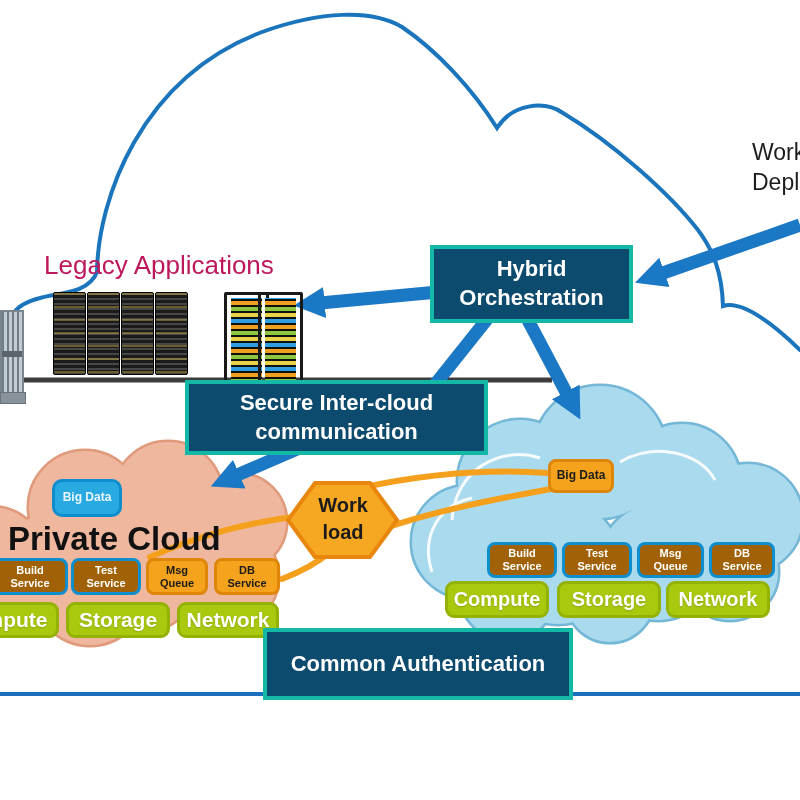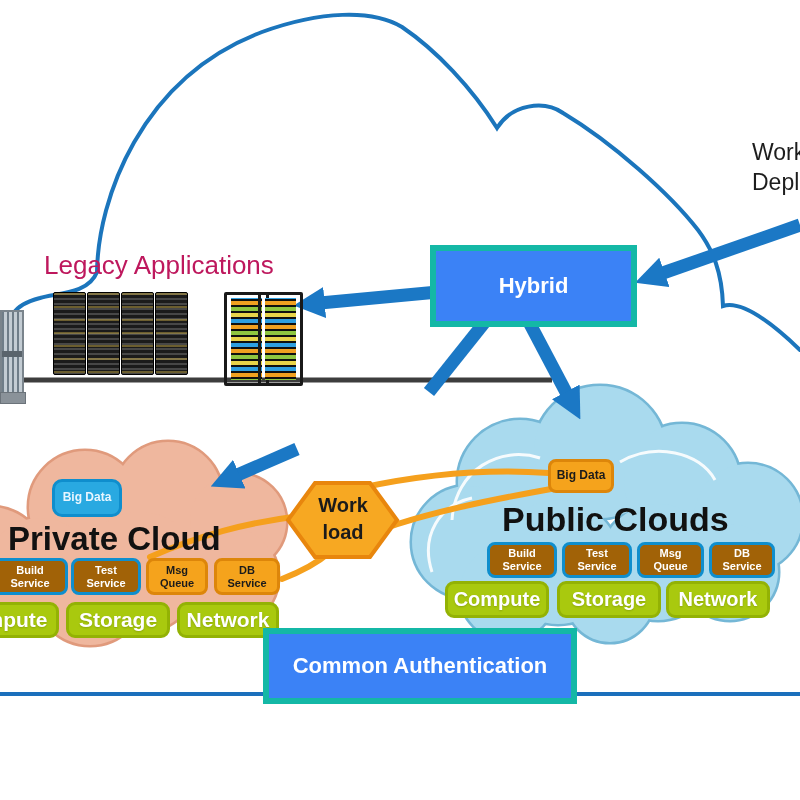--- a/index.html
+++ b/index.html
@@ -3,21 +3,21 @@
 <meta charset="utf-8">
 <style>
   html,body{margin:0;padding:0;background:#fff;}
   .stage{position:relative;width:800px;height:800px;overflow:hidden;background:#fff;
          font-family:"Liberation Sans",sans-serif;}
   .stage svg{position:absolute;left:0;top:0;}
   .abs{position:absolute;}
   .main-title{left:142px;top:148px;font-size:46px;font-weight:bold;color:#E5581B;letter-spacing:.5px;white-space:nowrap;}
   .legacy{left:44px;top:250px;font-size:26px;color:#be185d;white-space:nowrap;}
   .wl-deploy{left:752px;top:138px;font-size:23px;color:#1d1d1d;line-height:1.3;white-space:nowrap;}
-  .bluebox{background:#3b82f6;border:6px solid #14b8a6;color:#fff;display:flex;flex-direction:column;
+  .bluebox{background:#0c4a6e;border:4px solid #14b8a6;color:#fff;display:flex;flex-direction:column;
            align-items:center;justify-content:center;text-align:center;font-weight:600;line-height:1.3;}
   .cloud-title{color:#111;font-weight:600;white-space:nowrap;}
   .chip{border-radius:8px;display:flex;flex-direction:column;align-items:center;justify-content:center;
         font-weight:bold;line-height:1.15;box-sizing:border-box;}
   .chip span{display:block;}
   .chip.blue{background:#a16207;border:3px solid #0F8ECD;color:#fff;font-size:11px;}
   .chip.orange{background:#F5A31C;border:3px solid #DD860A;color:#1b1b1b;font-size:11px;}
   .chip.green{background:#A9C90E;border:3px solid #93B204;color:#fff;font-size:21px;border-radius:9px;
               text-shadow:0 1px 2px rgba(0,0,0,.18);}
   .chip.bigdata-blue{background:#29A9E1;border:3px solid #0F8ECD;color:#E8F6FF;font-size:12px;border-radius:10px;}
@@ -142,20 +142,25 @@
   </div>
 
   <div class="abs legacy">Legacy Applications</div>
   <div class="abs wl-deploy">
     <div>Workload</div>
     <div>Deployment</div>
   </div>
 
   <div class="abs bluebox" style="left:430px;top:245px;width:195px;height:70px;font-size:22px;">
     <span>Hybrid</span>
+    <span>Orchestration</span>
+  </div>
+  <div class="abs bluebox" style="left:185px;top:380px;width:295px;height:67px;font-size:22px;">
+    <span>Secure Inter-cloud</span>
+    <span>communication</span>
   </div>
 
   <div class="abs chip bigdata-blue" style="left:52px;top:479px;width:70px;height:38px;">
     <span>Big Data</span>
   </div>
   <div class="abs cloud-title" style="left:8px;top:520px;font-size:33px;">Private Cloud</div>
 
   <div class="abs chip blue" style="left:-8px;top:558px;width:76px;height:37px;">
     <span>Build</span>
     <span>Service</span>
@@ -178,21 +183,20 @@
   <div class="abs chip green" style="left:66px;top:602px;width:104px;height:36px;">
     <span>Storage</span>
   </div>
   <div class="abs chip green" style="left:177px;top:602px;width:102px;height:36px;">
     <span>Network</span>
   </div>
 
   <div class="abs chip bigdata-orange" style="left:548px;top:459px;width:66px;height:34px;">
     <span>Big Data</span>
   </div>
-  <div class="abs cloud-title" style="left:502px;top:500px;font-size:34px;">Public Clouds</div>
 
   <div class="abs chip blue" style="left:487px;top:542px;width:70px;height:36px;">
     <span>Build</span>
     <span>Service</span>
   </div>
   <div class="abs chip blue" style="left:562px;top:542px;width:70px;height:36px;">
     <span>Test</span>
     <span>Service</span>
   </div>
   <div class="abs chip blue" style="left:637px;top:542px;width:67px;height:36px;">

